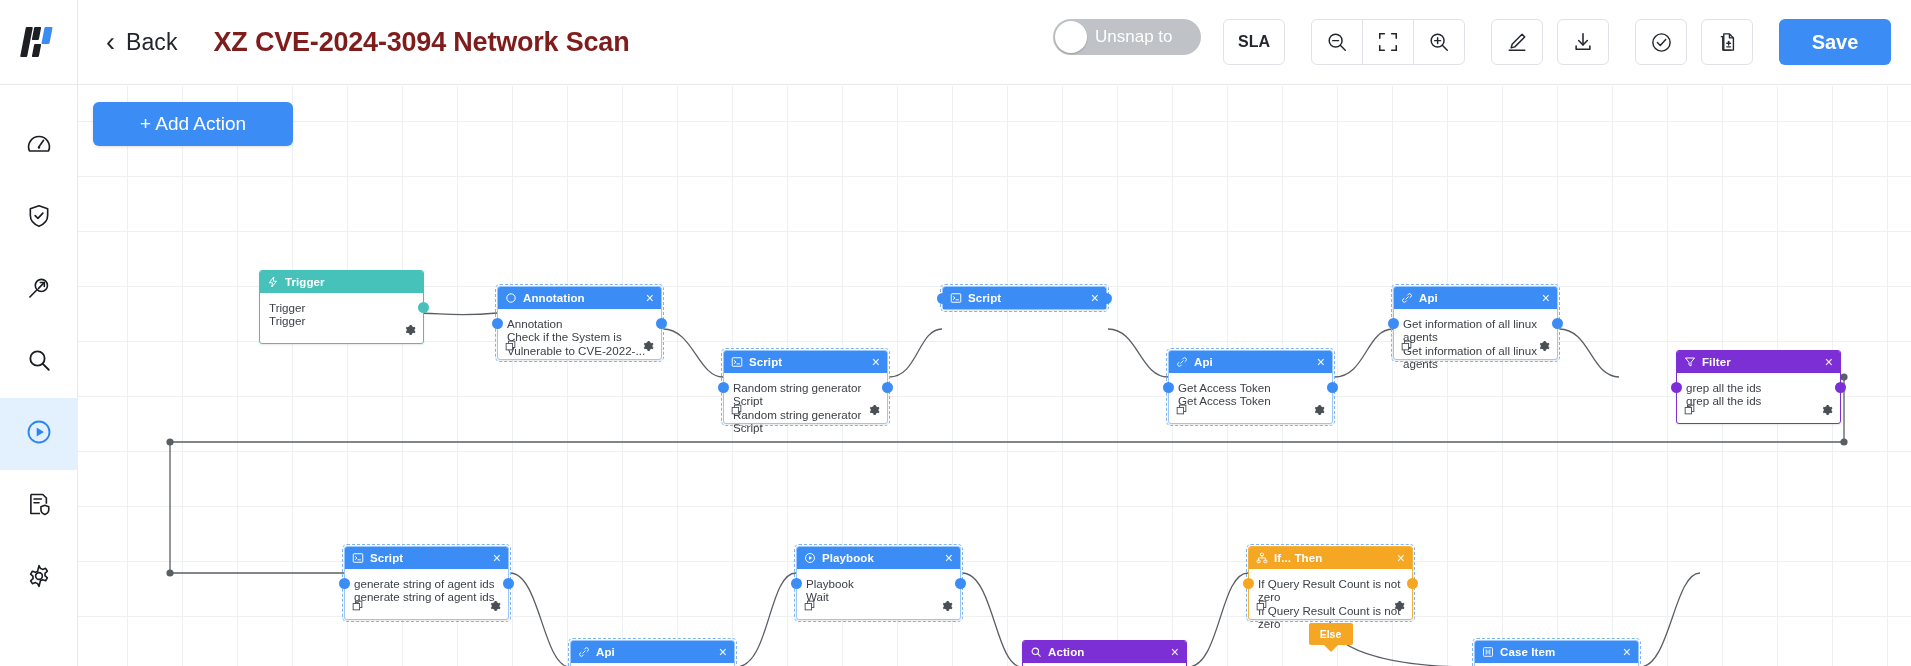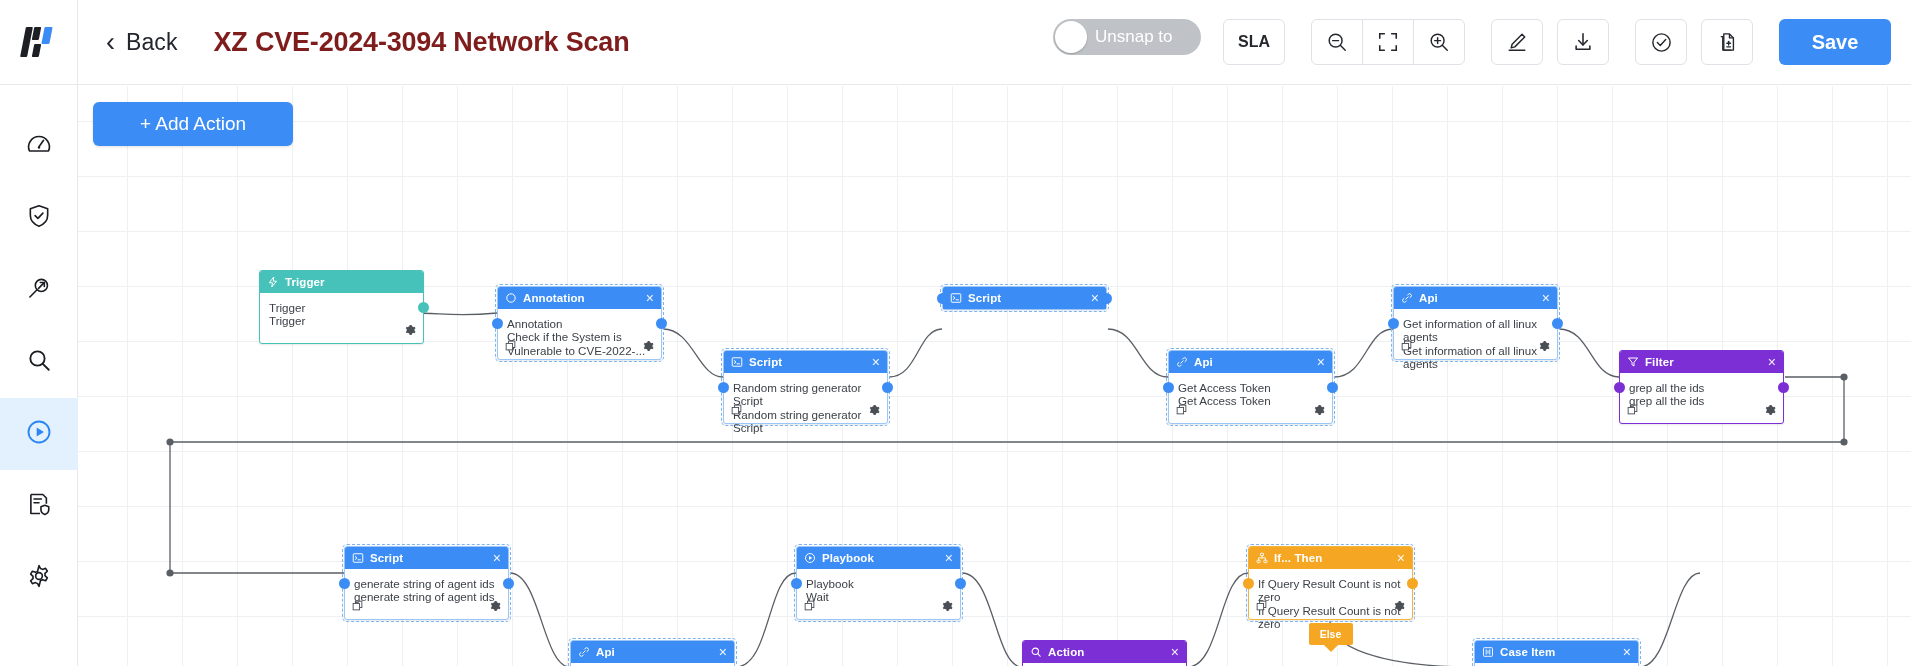--- a/index.html
+++ b/index.html
@@ -553,21 +553,21 @@
         </div>
       </div>
       <div class="port left blue">
           <i></i>
         </div>
       <div class="port right blue">
           <i></i>
         </div>
     </div>
 
-    <div class="node purple" style="left:1541px; top:264px;">
+    <div class="node purple" style="left:1598px; top:264px;">
       <div class="hdr">
         <span class="hicon">
           <svg width="12" height="12" viewBox="0 0 24 24" fill="none" stroke="#fff" stroke-width="2" stroke-linejoin="round">
               <polygon points="3,4 21,4 14,12.6 14,20 10,17.4 10,12.6"></polygon>
             </svg>
         </span>
         <span class="htitle">Filter</span>
         <span class="hclose">×</span>
       </div>
       <div class="body">

